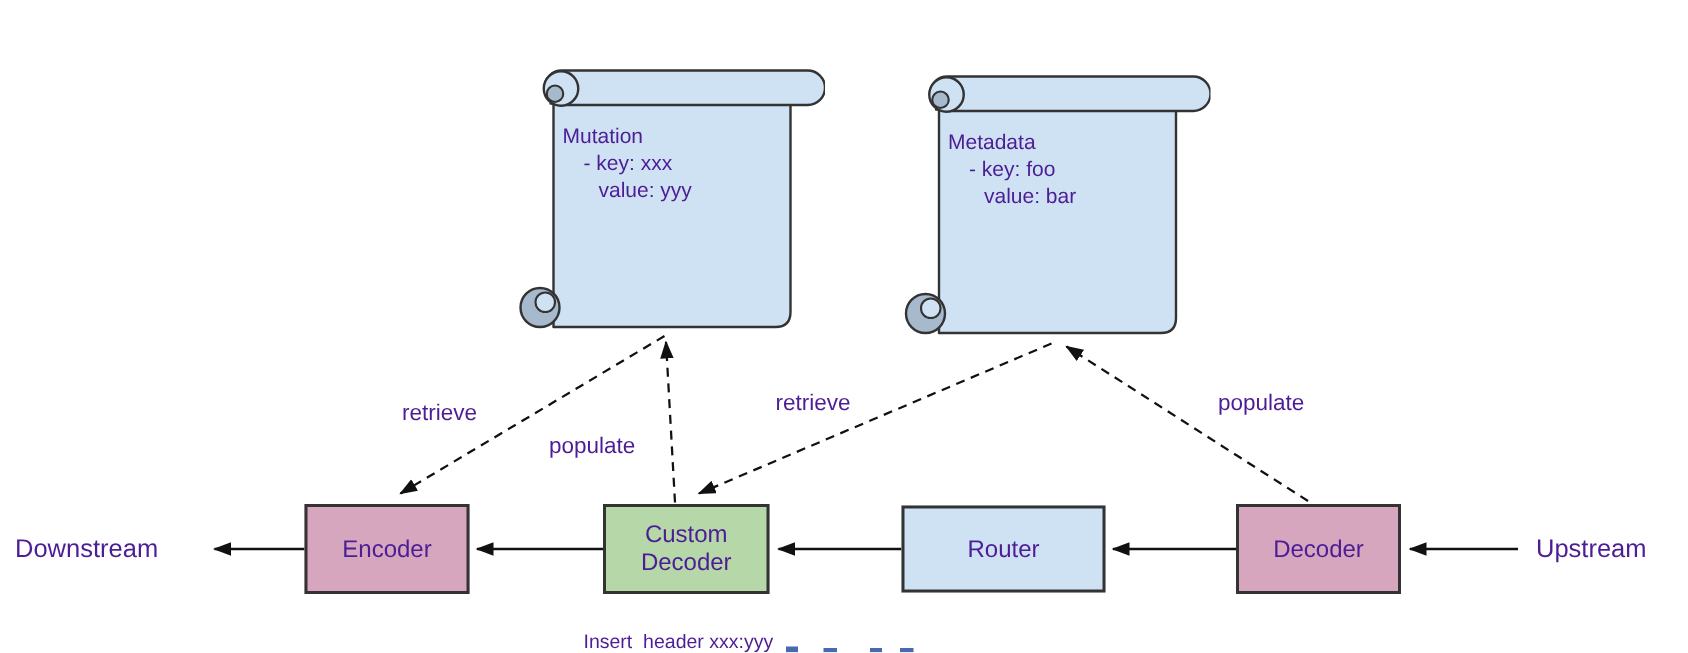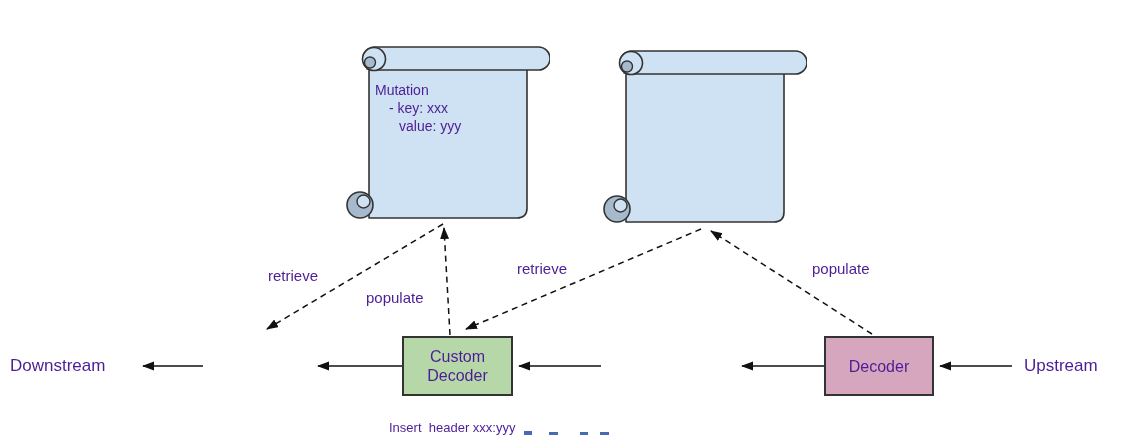--- a/index.html
+++ b/index.html
@@ -82,25 +82,36 @@
 
   <div class="scroll" id="scroll-metadata">
     <svg width="207" height="178" viewBox="0 0 207 178">
       <path d="M24,24 H184 V163 Q184,173 174,173 H26 V24 Z" fill="#cfe2f3" stroke="#333333" stroke-width="1.6" stroke-linejoin="round"></path>
       <circle cx="17" cy="160" r="13" fill="#a7bacd" stroke="#333333" stroke-width="1.6"></circle>
       <circle cx="20.5" cy="156.5" r="6.5" fill="#cfe2f3" stroke="#333333" stroke-width="1.4"></circle>
       <rect x="20" y="2" width="187" height="23" rx="11.5" fill="#cfe2f3" stroke="#333333" stroke-width="1.6"></rect>
       <circle cx="31" cy="14" r="11.5" fill="#cfe2f3" stroke="#333333" stroke-width="1.6"></circle>
       <circle cx="27" cy="17.5" r="5.5" fill="#a7bacd" stroke="#333333" stroke-width="1.4"></circle>
     </svg>
+    <div class="scroll-text">
+      <span class="l1">Metadata</span>
+      <span class="l2">- key: foo</span>
+      <span class="l3">value: bar</span>
+    </div>
   </div>
 
+  <div class="node" id="node-encoder">
+    <span>Encoder</span>
+  </div>
   <div class="node" id="node-custom-filter">
     <span>Custom
 Decoder</span>
+  </div>
+  <div class="node" id="node-router">
+    <span>Router</span>
   </div>
   <div class="node" id="node-decoder">
     <span>Decoder</span>
   </div>
 
   <div class="flow-label" id="label-downstream">Downstream</div>
   <div class="flow-label" id="label-upstream">Upstream</div>
 
   <div class="edge-label" id="edge-label-retrieve-left">retrieve</div>
   <div class="edge-label" id="edge-label-populate-left">populate</div>

